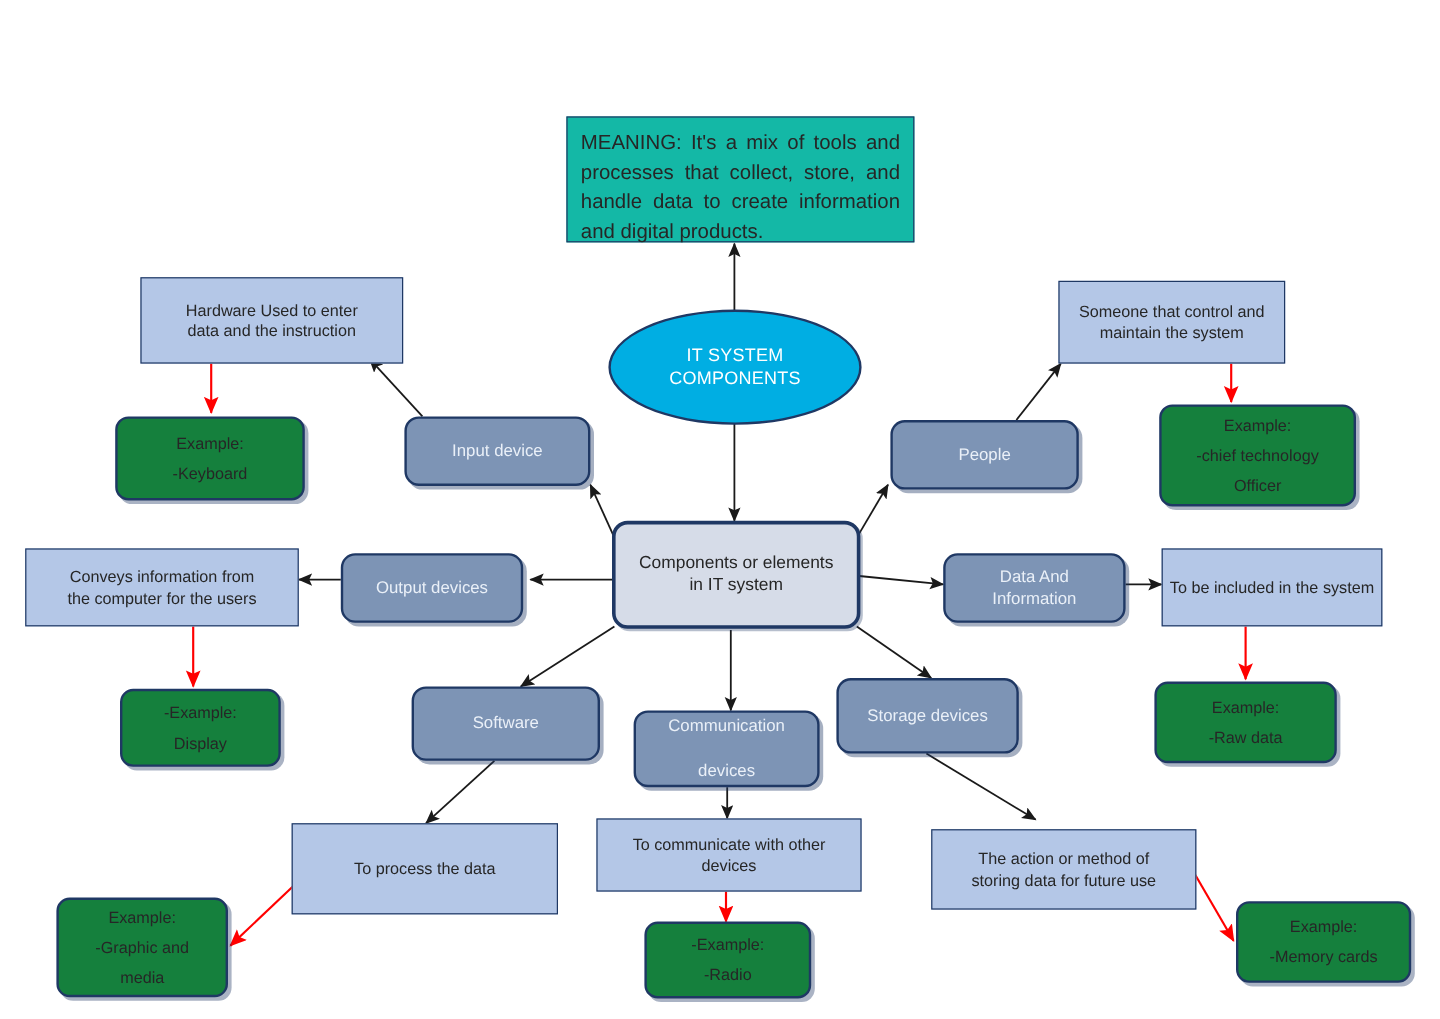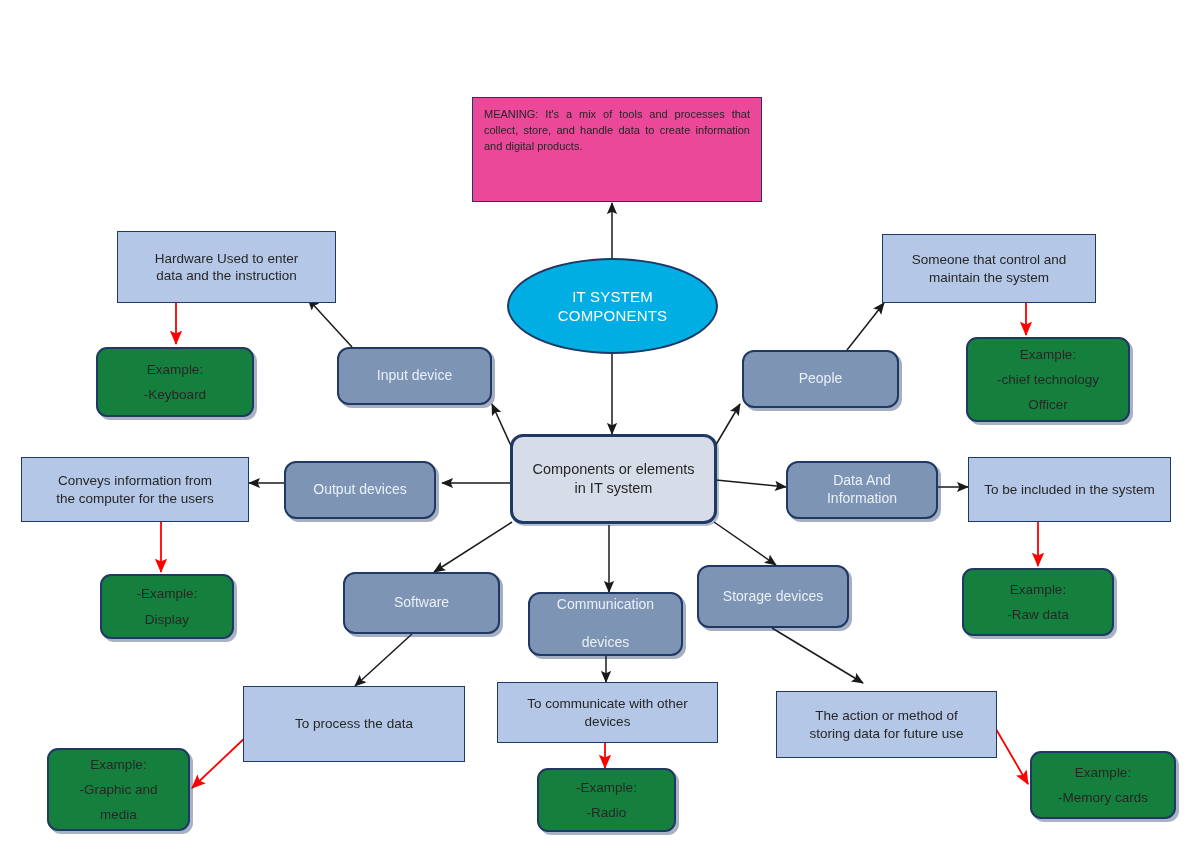--- a/index.html
+++ b/index.html
@@ -42,24 +42,24 @@
     border-radius: 50%;
     background: #00AEE3;
     border: 2.5px solid #1F3864;
     color: #ffffff;
     font-size: 15px;
     letter-spacing: .2px;
   }
 
   
   .note {
-    background: #ec4899;
+    background: #14b8a6;
     border: 1.6px solid #1F3864;
     color: #262626;
-    font-size: 11px;
+    font-size: 17px;
     text-align: justify;
     text-align-last: left;
     display: block;
     padding: 9px 11px 8px 11px;
     line-height: 1.45;
   }
 
   
   .hub {
     background: #D6DCE8;
@@ -184,31 +184,31 @@
 
   <div class="node cat" style="left:697px; top:565px; width:152px; height:63px;">
     <span class="line">Storage devices</span>
   </div>
 
   <div class="node desc" style="left:89px; top:231px; width:219px; height:72px;margin-left:28px;">
     <span class="line">Hardware Used to enter</span>
     <span class="line">data and the instruction</span>
   </div>
 
-  <div class="node desc" style="left:882px; top:234px; width:214px; height:69px;">
+  <div class="node desc" style="left:882px; top:234px; width:189px; height:69px;">
     <span class="line">Someone that control and</span>
     <span class="line">maintain the system</span>
   </div>
 
   <div class="node desc" style="left:21px; top:457px; width:228px; height:65px;">
     <span class="line">Conveys information from</span>
     <span class="line">the computer for the users</span>
   </div>
 
-  <div class="node desc" style="left:968px; top:457px; width:203px; height:65px;">
+  <div class="node desc" style="left:968px; top:457px; width:184px; height:65px;">
     <span class="line">To be included in the system</span>
   </div>
 
   <div class="node desc" style="left:243px; top:686px; width:222px; height:76px;">
     <span class="line">To process the data</span>
   </div>
 
   <div class="node desc" style="left:497px; top:682px; width:221px; height:61px;">
     <span class="line">To communicate with other</span>
     <span class="line">devices</span>

